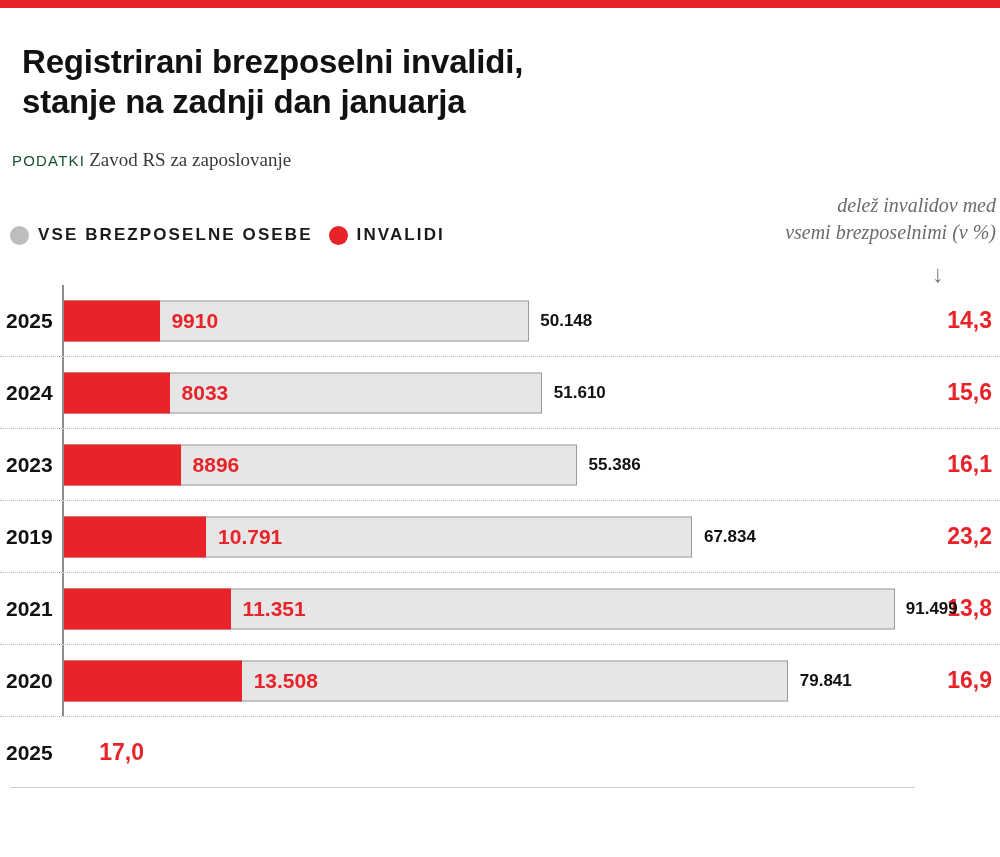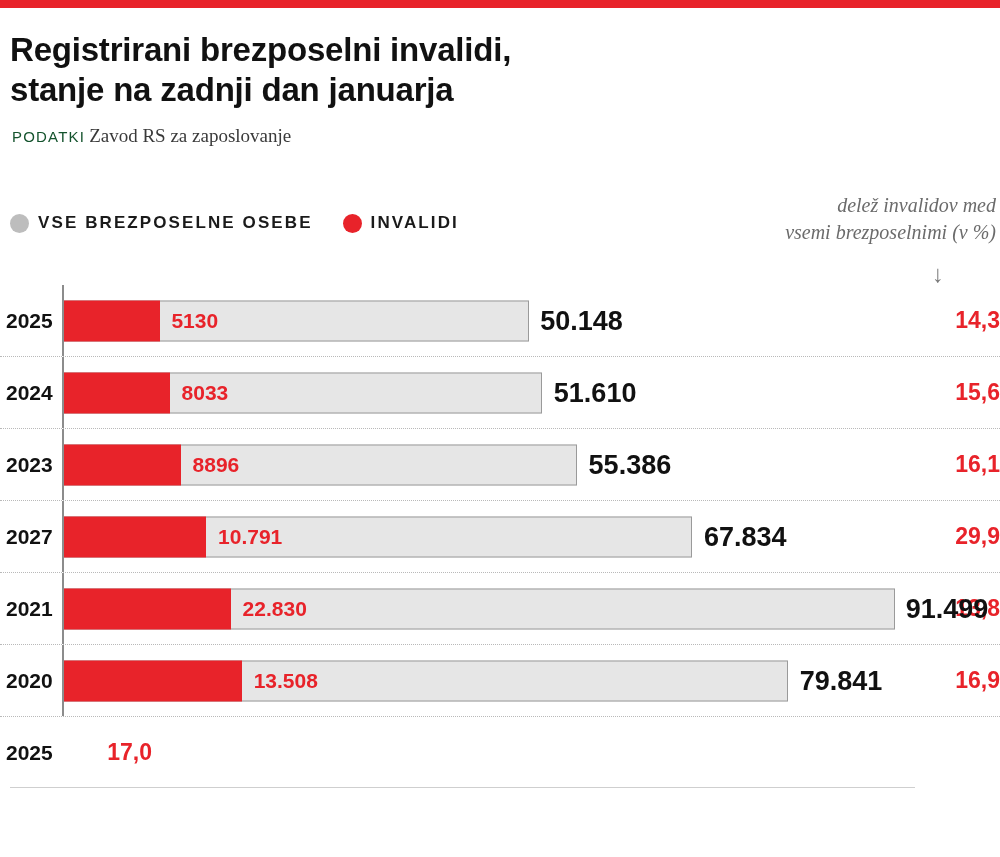--- a/index.html
+++ b/index.html
@@ -28,21 +28,21 @@
     height: 8px;
     background: #e8232a;
   }
   .content {
     position: absolute;
     left: 0;
     top: 8px;
     width: 1000px;
   }
   .title {
-    margin: 0;
+    margin: 12px;
     padding: 22px 0 0 10px;
     font-size: 33px;
     line-height: 1.22;
     font-weight: bold;
     letter-spacing: -0.2px;
     color: #111111;
     white-space: pre-line;
   }
   .source-line {
     padding: 14px 0 0 12px;
@@ -54,24 +54,24 @@
     font-family: "Liberation Sans", sans-serif;
     font-size: 15px;
     letter-spacing: 1.2px;
     color: #14532d;
     text-transform: uppercase;
     margin-right: 4px;
   }
   .legend {
     position: absolute;
     left: 10px;
-    top: 213px;
+    top: 225px;
     display: flex;
     align-items: flex-start;
-    gap: 30px;
+    gap: 16px;
   }
   .legend-item {
     display: flex;
     align-items: center;
     gap: 9px;
   }
   .legend-dot {
     width: 19px;
     height: 19px;
     border-radius: 50%;
@@ -180,29 +180,30 @@
     transform: translateY(-50%);
     font-size: 21px;
     font-weight: bold;
     color: #e8232a;
     white-space: nowrap;
   }
   .label-total {
     position: absolute;
     top: 50%;
     transform: translateY(-50%);
-    font-size: 27px;
+    font-size: 17px;
     font-weight: bold;
     color: #111111;
     white-space: nowrap;
   }
   .share {
     width: 90px;
     flex: 0 0 90px;
     text-align: right;
+    padding-right: 8px;
     box-sizing: border-box;
     font-size: 23px;
     font-weight: bold;
     color: #e8232a;
   }
 </style>
 </head>
 <body>
 
 <div class="page">
@@ -234,21 +235,21 @@
 
   <div class="chart">
     <div class="rows">
 
       <div class="row">
         <div class="year">2025</div>
         <div class="bars">
           <div class="axis-line"></div>
           <div class="bar-total" style="width:54.8%"></div>
           <div class="bar-inval" style="width:11.3%"></div>
-          <div class="label-inval" style="left:12.9%">5130</div>
+          <div class="label-inval" style="left:12.9%">9910</div>
           <div class="label-total" style="left:56.4%">50.148</div>
         </div>
         <div class="share">14,3</div>
       </div>
 
       <div class="row">
         <div class="year">2024</div>
         <div class="bars">
           <div class="axis-line"></div>
           <div class="bar-total" style="width:56.4%"></div>
@@ -265,38 +266,38 @@
           <div class="axis-line"></div>
           <div class="bar-total" style="width:60.5%"></div>
           <div class="bar-inval" style="width:13.8%"></div>
           <div class="label-inval" style="left:15.4%">8896</div>
           <div class="label-total" style="left:62.1%">55.386</div>
         </div>
         <div class="share">16,1</div>
       </div>
 
       <div class="row">
-        <div class="year">2027</div>
+        <div class="year">2019</div>
         <div class="bars">
           <div class="axis-line"></div>
           <div class="bar-total" style="width:74.1%"></div>
           <div class="bar-inval" style="width:16.8%"></div>
           <div class="label-inval" style="left:18.4%">10.791</div>
           <div class="label-total" style="left:75.7%">67.834</div>
         </div>
-        <div class="share">29,9</div>
+        <div class="share">23,2</div>
       </div>
 
       <div class="row">
         <div class="year">2021</div>
         <div class="bars">
           <div class="axis-line"></div>
           <div class="bar-total" style="width:98.0%"></div>
           <div class="bar-inval" style="width:19.7%"></div>
-          <div class="label-inval" style="left:21.3%">22.830</div>
+          <div class="label-inval" style="left:21.3%">11.351</div>
           <div class="label-total" style="left:99.5%">91.499</div>
         </div>
         <div class="share">13,8</div>
       </div>
 
       <div class="row">
         <div class="year">2020</div>
         <div class="bars">
           <div class="axis-line"></div>
           <div class="bar-total" style="width:85.4%"></div>

